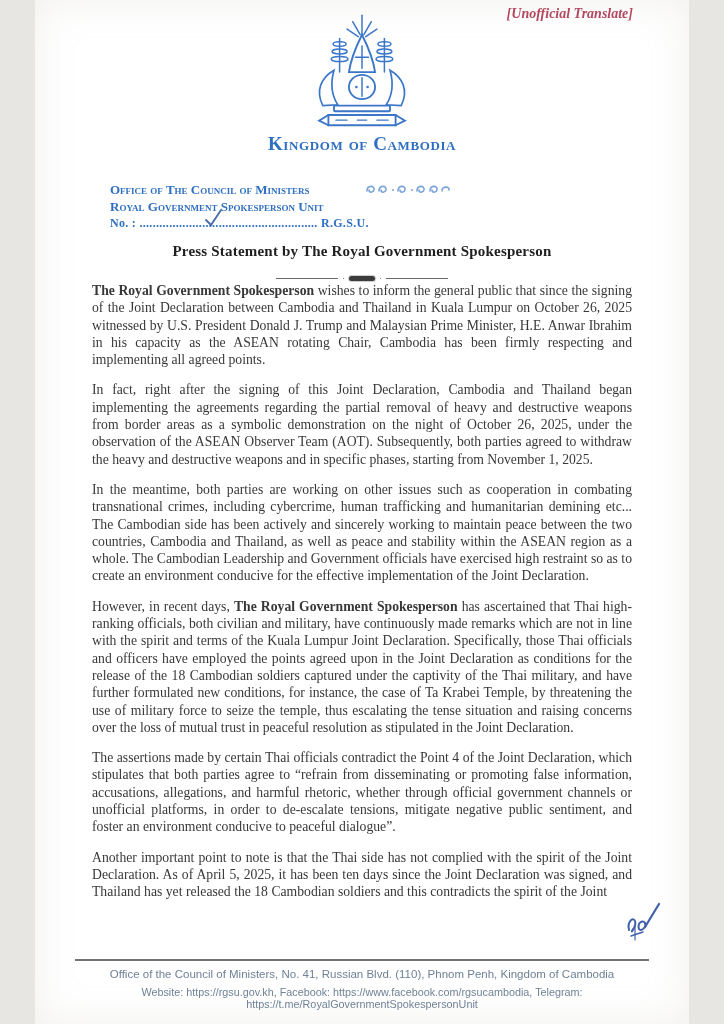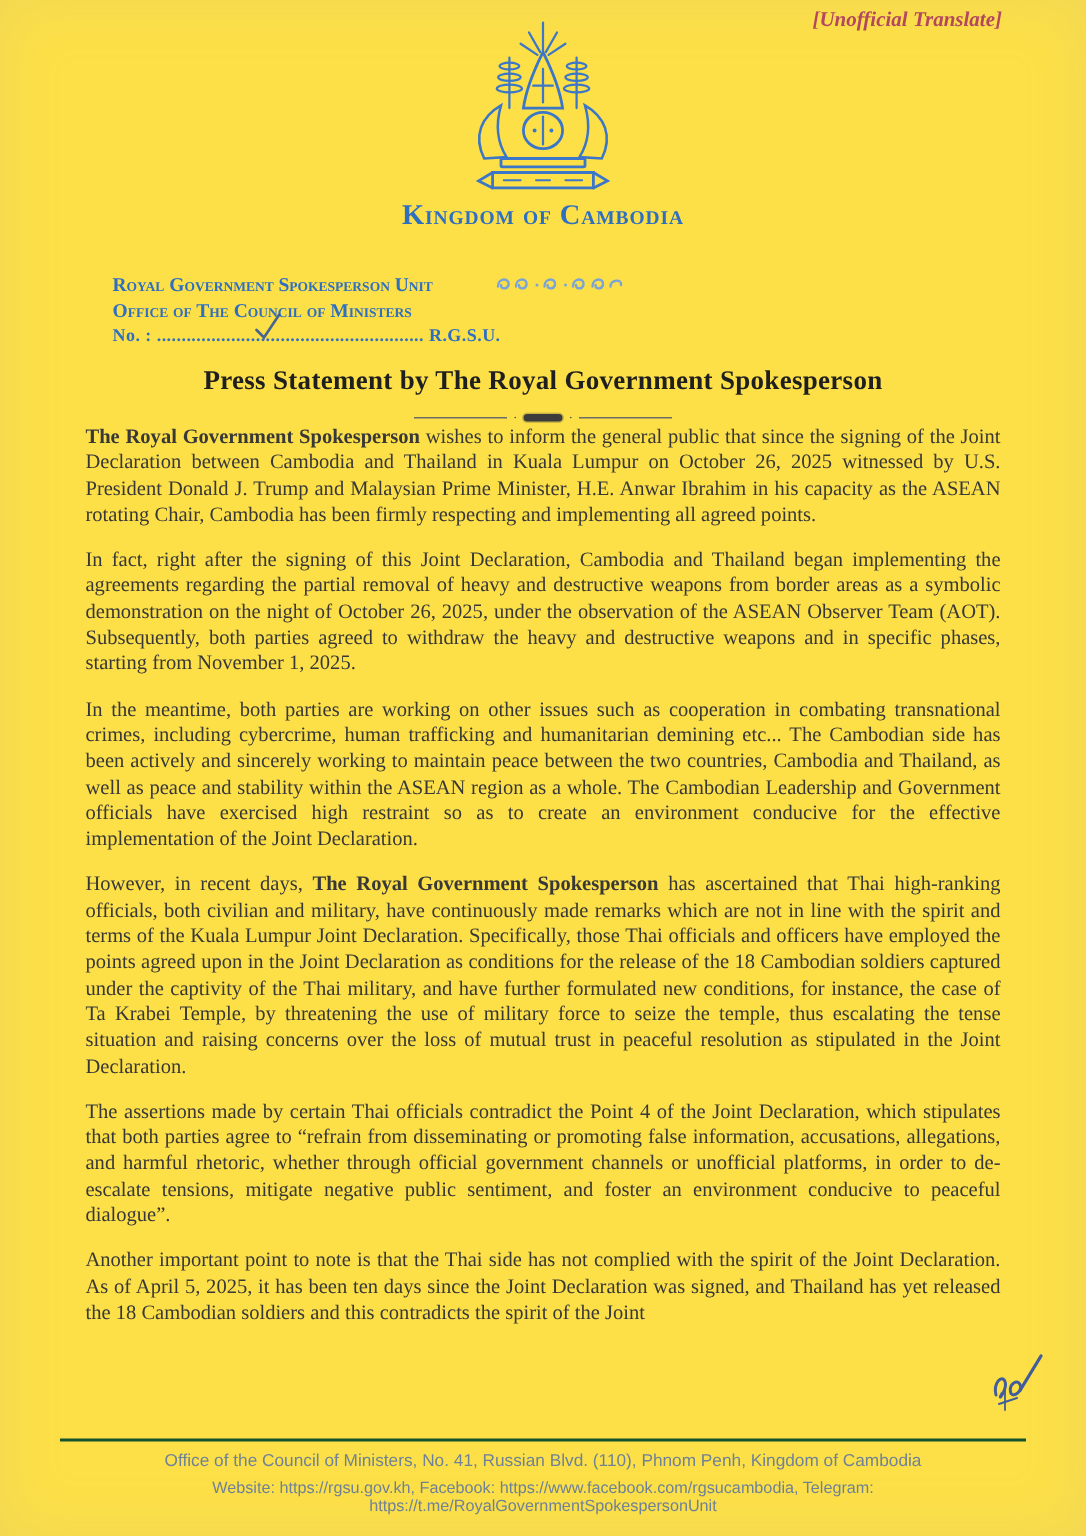--- a/index.html
+++ b/index.html
@@ -1,21 +1,21 @@
 <!DOCTYPE html>
 <html><head>
 <meta charset="utf-8">
 <style>
   html,body{margin:0;padding:0;}
   body{background:#e8e6e2;}
   .page{
     position:relative;
-    width:724px;height:1024px;
+    width:654px;height:1024px;
     margin:0 auto;
-    background:#fde047;
+    background:#ffffff;
     overflow:hidden;
     font-family:"Liberation Serif", serif;
     box-shadow:inset 0 0 40px rgba(180,170,155,.18);
   }
   .note{
     position:absolute;top:6px;right:56px;
     font-size:14px;font-style:italic;font-weight:bold;
     color:#b3475f;
   }
   .emblem{position:absolute;top:14px;left:50%;transform:translateX(-50%);}
@@ -32,21 +32,21 @@
   .hdr-left{
     position:absolute;top:182px;left:75px;
     color:#2f6fc1;font-weight:bold;font-variant:small-caps;
     font-size:13px;line-height:16.5px;white-space:nowrap;
   }
   .no-line{position:relative;font-variant:normal;font-size:12px;letter-spacing:.3px;text-align:right;}
   .no-check{position:absolute;left:92px;top:-7px;}
   .ornament{position:absolute;top:181px;left:329px;}
   .title{
     position:absolute;top:243px;left:0;width:100%;text-align:center;
-    font-size:18px;font-weight:bold;color:#1f1f1f;letter-spacing:.2px;
+    font-size:15px;font-weight:bold;color:#1f1f1f;letter-spacing:.2px;
   }
   .divider{
     position:absolute;top:274px;left:50%;transform:translateX(-50%);
     display:flex;align-items:center;gap:4px;color:#4a4a4a;
   }
   .divider .rule{width:62px;height:1px;background:#6a6a6a;}
   .divider .dot{font-size:9px;line-height:1;}
   .divider .knot{
     width:26px;height:5px;border-radius:3px;background:#3c3c3c;
     box-shadow:0 0 0 1px rgba(60,60,60,.25);
@@ -62,21 +62,21 @@
   }
   .body .b{font-weight:bold;}
   .pageno{
     position:absolute;top:934px;left:0;width:100%;text-align:center;
     font-family:"Liberation Sans", sans-serif;
     font-size:11px;font-weight:bold;color:#474747;letter-spacing:.3px;
   }
   .paraph{position:absolute;top:896px;right:26px;}
   .footer{
     position:absolute;top:959px;left:40px;right:40px;
-    border-top:2px solid #14532d;
+    border-top:2px solid #737373;
     padding-top:7px;
     text-align:center;
     font-family:"Liberation Sans", sans-serif;
     color:#6f8296;
   }
   .footer .f1{font-size:11.5px;margin-bottom:6px;}
   .footer .f2{font-size:10.8px;}
 </style>
 </head>
 <body>
@@ -127,22 +127,22 @@
         <line x1="32" y1="113.5" x2="44" y2="113.5"></line>
         <line x1="55" y1="113.5" x2="65" y2="113.5"></line>
         <line x1="76" y1="113.5" x2="88" y2="113.5"></line>
       </g>
     </svg>
   </div>
 
   <div class="kingdom">Kingdom of Cambodia</div>
 
   <div class="hdr-left">
+    <div>Office of The Council of Ministers</div>
     <div>Royal Government Spokesperson Unit</div>
-    <div>Office of The Council of Ministers</div>
     <div class="no-line">
       <span>No. : ...................................................... R.G.S.U.</span>
       <svg class="no-check" width="22" height="20" viewBox="0 0 22 20">
         <path d="M4 12 L9 17 L19 2" fill="none" stroke="#274f9e" stroke-width="1.8" stroke-linecap="round" opacity=".85"></path>
       </svg>
     </div>
   </div>
 
   <div class="ornament">
     <svg width="88" height="15" viewBox="0 0 88 15" fill="none" stroke="#7aa3d8" stroke-width="1.6" stroke-linecap="round">

